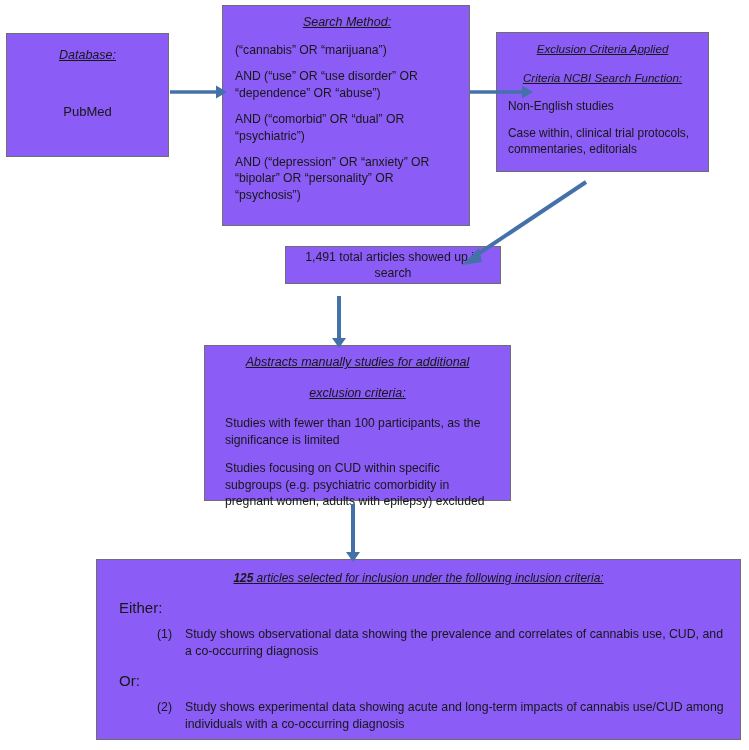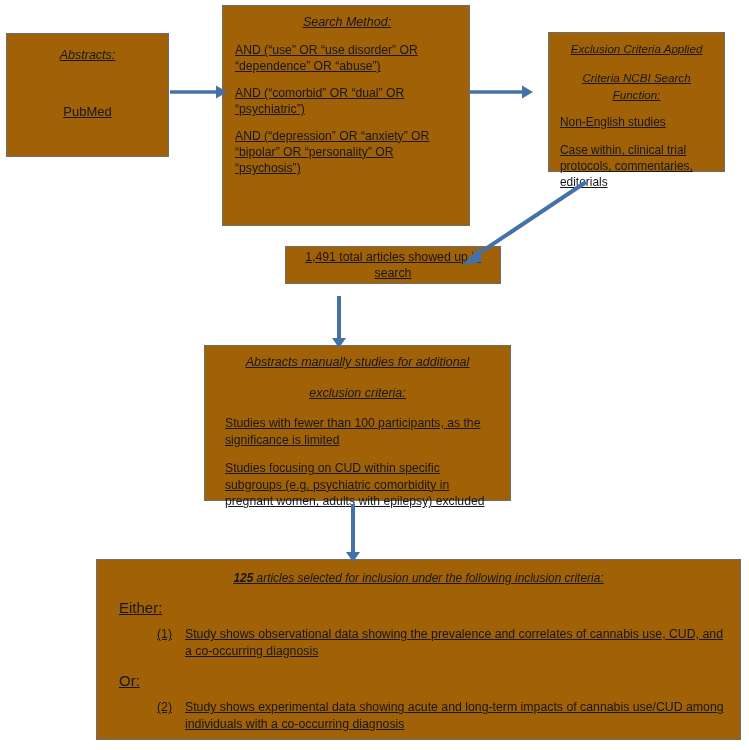--- a/index.html
+++ b/index.html
@@ -14,22 +14,21 @@
     height: 750px;
     background: #ffffff;
     font-family: "Liberation Sans", sans-serif;
     color: #171717;
     overflow: hidden;
   }
   .box {
     position: absolute;
     box-sizing: border-box;
     border: 1.3px solid #6e6e6e;
-    background: #a16207;
-    text-decoration: underline;
+    background: #8b5cf6;
   }
   .box-inner {
     padding: 6px 10px;
   }
   .hdr {
     text-align: center;
     font-style: italic;
     text-decoration: underline;
     font-size: 12.5px;
     line-height: 1.45;
@@ -62,21 +61,21 @@
   #box-search {
     left: 222px; top: 5px; width: 248px; height: 221px;
   }
   #box-search .box-inner { padding: 7px 10px 6px 12px; }
   #box-search .hdr { margin-bottom: 11px; }
   #box-search .para { font-size: 12.2px; line-height: 1.34; }
   #box-search .para + .para { margin-top: 10px; }
 
   
   #box-exclusion {
-    left: 548px; top: 32px; width: 177px; height: 140px;
+    left: 496px; top: 32px; width: 213px; height: 140px;
   }
   #box-exclusion .box-inner { padding: 8px 11px; }
   #box-exclusion .hdr { margin-bottom: 12px; }
   #box-exclusion .para { font-size: 11.9px; }
   #box-exclusion .para + .para { margin-top: 12px; }
 
   
   #box-total {
     left: 243px; top: 246px; width: 216px; height: 38px; margin-left: 42px;
   }
@@ -139,28 +138,29 @@
   #arrow-total-abs   { left: 326px; top: 295px; width: 26px;  height: 54px; }
   #arrow-abs-final   { left: 340px; top: 503px; width: 26px;  height: 60px; }
 </style>
 </head>
 <body>
 
 <div id="canvas">
 
   <div class="box" id="box-database">
     <div class="box-inner">
-      <p class="hdr">Abstracts:</p>
+      <p class="hdr">Database:</p>
       <p class="db-name">PubMed</p>
     </div>
   </div>
 
   <div class="box" id="box-search">
     <div class="box-inner">
       <p class="hdr">Search Method:</p>
+      <p class="para">(“cannabis” OR “marijuana”)</p>
       <p class="para">AND (“use” OR “use disorder” OR “dependence” OR “abuse”)</p>
       <p class="para">AND (“comorbid” OR “dual” OR “psychiatric”)</p>
       <p class="para">AND (“depression” OR “anxiety” OR “bipolar” OR “personality” OR “psychosis”)</p>
     </div>
   </div>
 
   <div class="box" id="box-exclusion">
     <div class="box-inner">
       <p class="hdr small">Exclusion Criteria Applied</p>
       <p class="hdr small">Criteria NCBI Search Function:</p>

